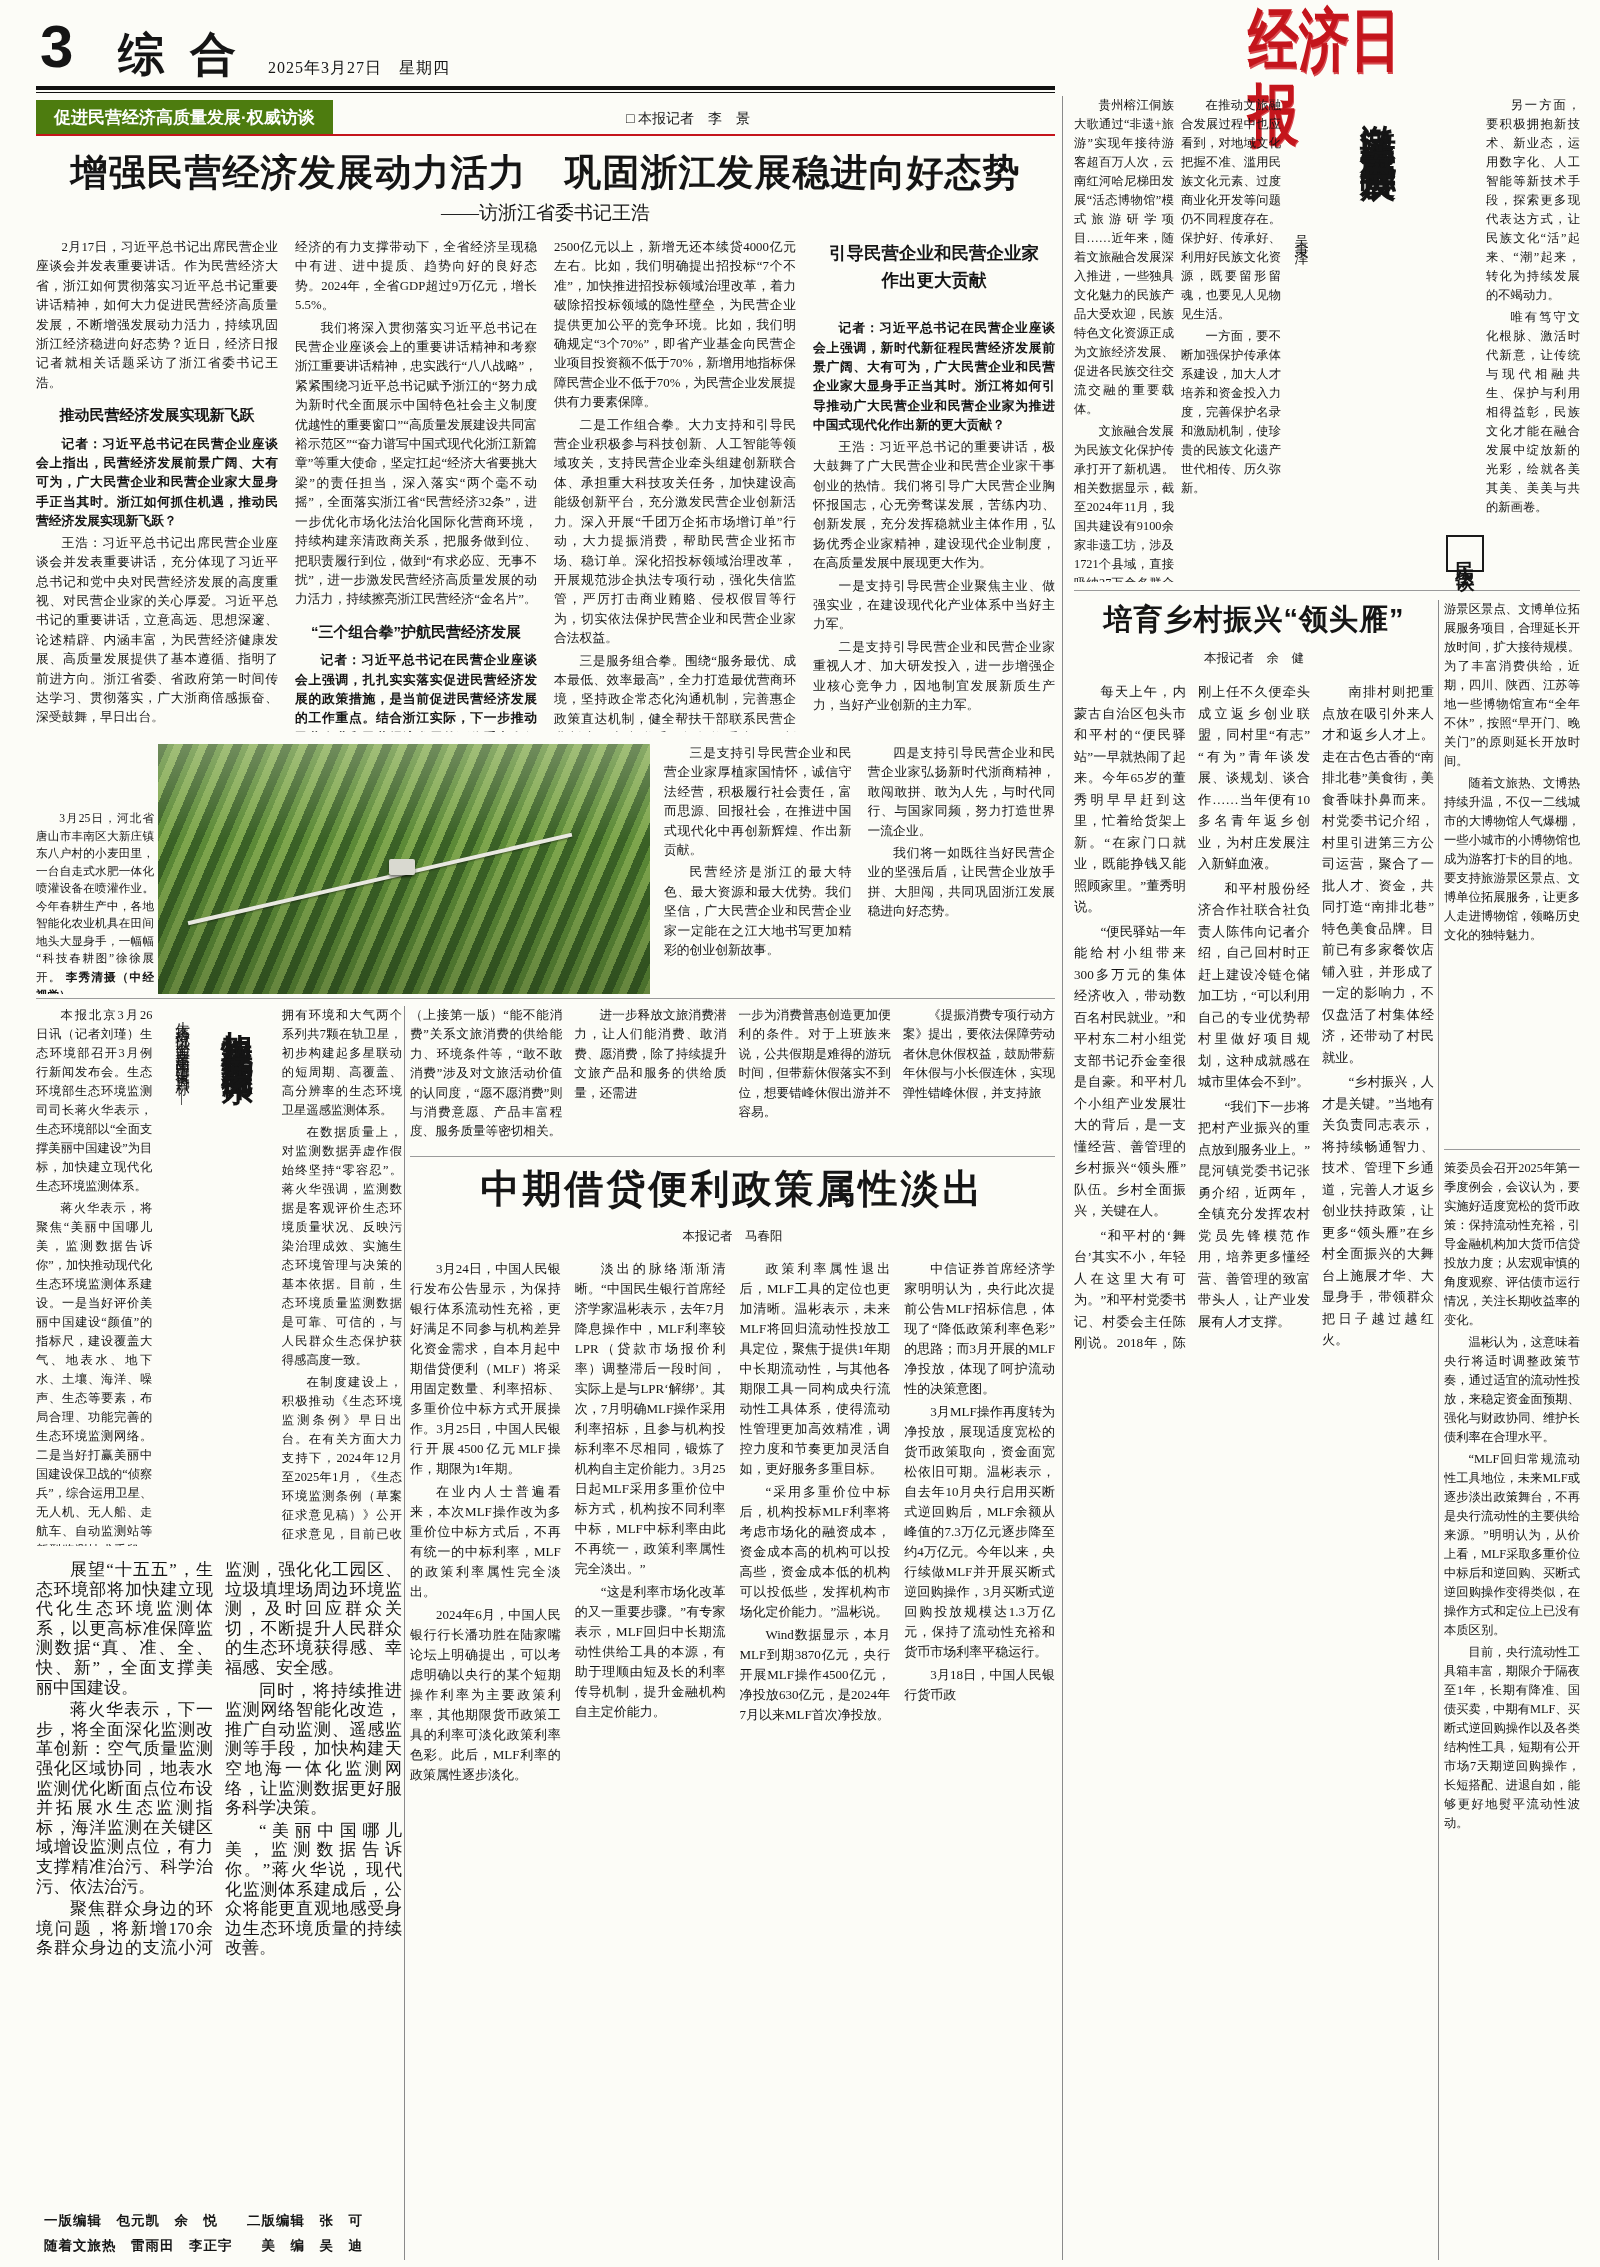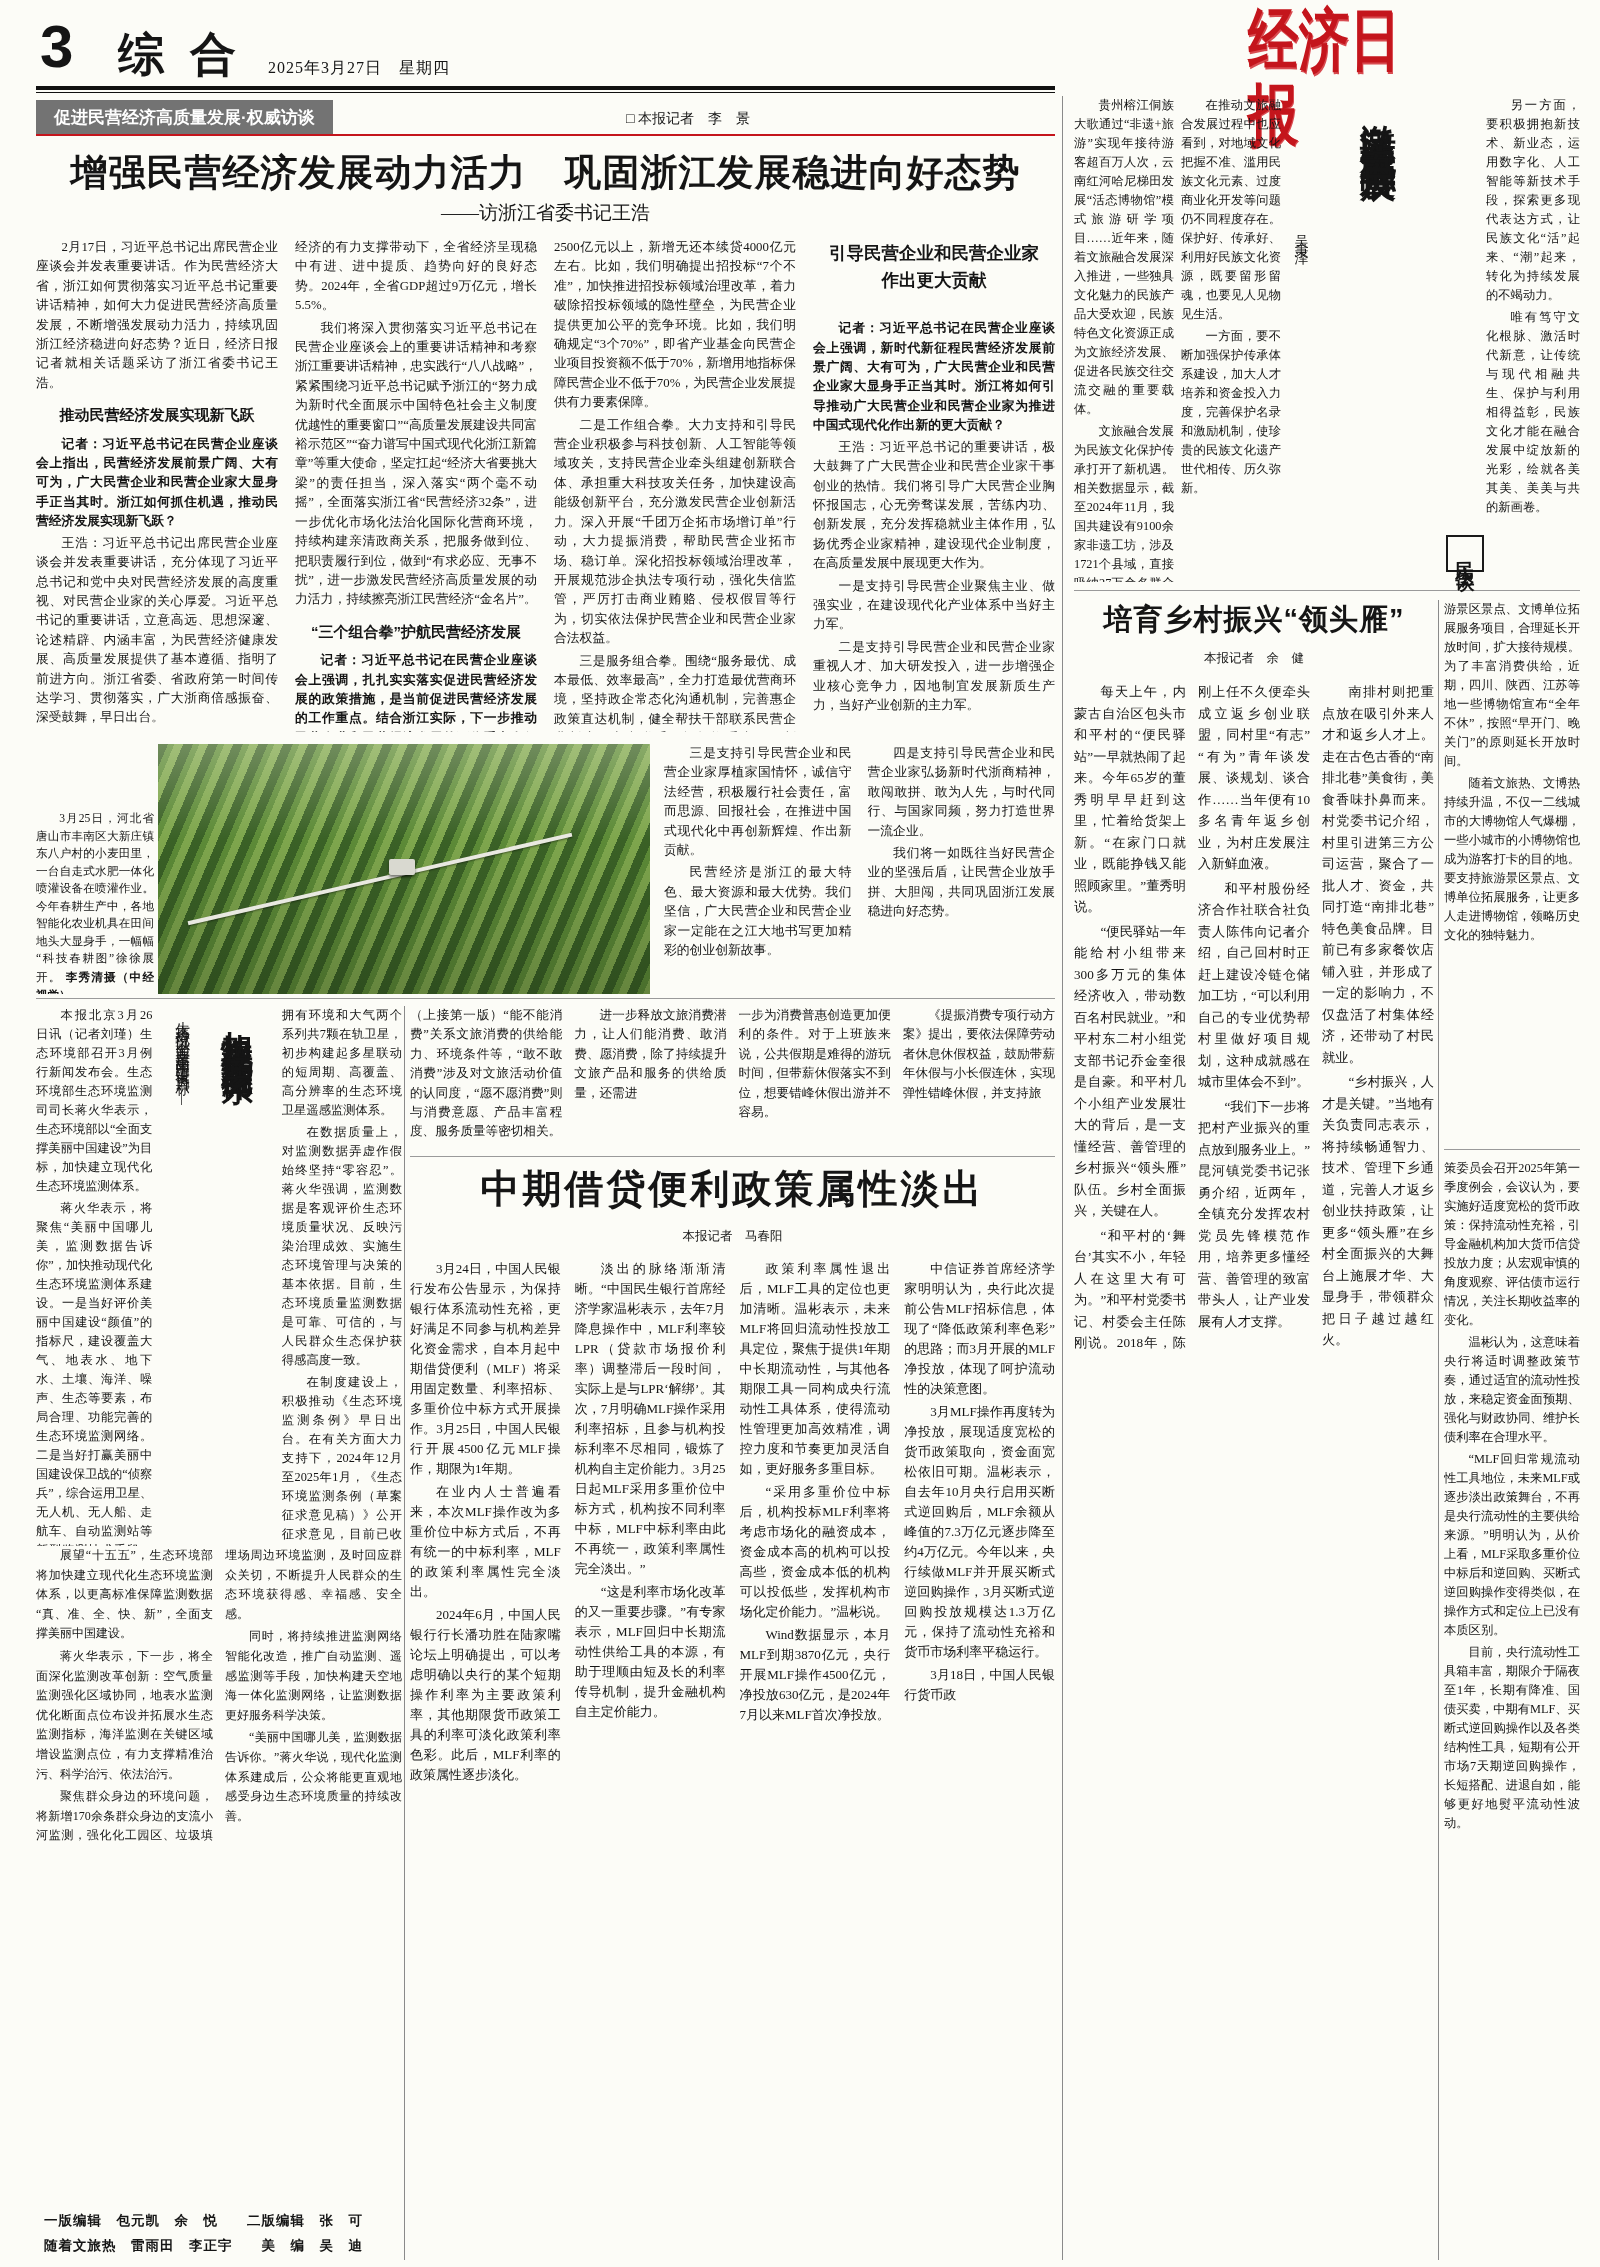--- a/index.html
+++ b/index.html
@@ -19,21 +19,21 @@
 
 .ncol{overflow:hidden;text-align:justify}
 .blk{text-indent:2em;margin-bottom:3px}
 .b-pc{text-indent:0}
 .b-h{text-indent:0;text-align:center;font-weight:700;font-family:"Liberation Sans",sans-serif;font-size:15px;margin:12px 4px 9px}
 .b-hbox{text-indent:0;text-align:center;font-weight:700;font-family:"Liberation Sans",sans-serif;font-size:17.5px;line-height:1.55;margin:2px 8px 24px}
 .b-q{font-family:"Liberation Sans",sans-serif;font-weight:700}
 
 
 .kicker-row{position:absolute;left:36px;top:100px;width:1019px;height:36px;border-bottom:2px solid #c4151c}
-.kicker{display:inline-block;background:#737373;color:#fff;font-family:"Liberation Sans",sans-serif;
+.kicker{display:inline-block;background:#4d7c0f;color:#fff;font-family:"Liberation Sans",sans-serif;
   font-weight:700;font-size:17px;padding:6px 18px 0;height:34px}
 .byline{position:absolute;left:590px;top:10px;font-size:14px}
 .iv-headline{position:absolute;left:36px;top:148px;width:1019px;text-align:center;font-size:37px;font-weight:700;
   font-family:"Liberation Sans",sans-serif;letter-spacing:1px}
 .iv-subhead{position:absolute;left:36px;top:200px;width:1019px;text-align:center;font-size:19px}
 .iv-cols{position:absolute;left:36px;top:238px;width:1019px;height:494px;display:flex;gap:17px;overflow:hidden}
 .iv-cols .ncol{flex:1;font-size:12.8px;line-height:19.4px}
 
 
 .photo-row{position:absolute;left:36px;top:744px;width:1019px;height:250px}
@@ -76,21 +76,21 @@
 .rjump .bottom{height:1092px;overflow:hidden;font-size:12.3px;line-height:19px;text-align:justify}
 
 
 .eco{position:absolute;left:36px;top:1006px;width:366px}
 .eco-row1{display:flex;gap:6px;height:540px}
 .eco-c1{width:118px;font-size:12.3px;line-height:19px}
 .eco-vkick{width:34px;writing-mode:vertical-rl;font-size:14.5px;letter-spacing:3px;padding-top:4px}
 .eco-vtitle{width:78px;writing-mode:vertical-rl;margin:0 auto;font-size:31px;font-weight:700;
   font-family:"Liberation Sans",sans-serif;letter-spacing:3px;line-height:78px;text-align:start}
 .eco-c2{width:122px;font-size:12.3px;line-height:19px}
-.eco-bottom{height:632px;column-count:2;column-gap:12px;overflow:hidden;font-size:12px;line-height:19.6px;text-align:justify}
+.eco-bottom{margin-top:14px;height:632px;column-count:2;column-gap:12px;overflow:hidden;font-size:17px;line-height:19.6px;text-align:justify}
 
 
 .cons{position:absolute;left:410px;top:1006px;width:645px;height:146px;display:flex;gap:12px;overflow:hidden}
 .cons .ncol{flex:1;font-size:12.6px;line-height:19.4px}
 
 
 .mlf{position:absolute;left:410px;top:1162px;width:645px;height:1098px}
 .mlf-title{text-align:center;font-size:39px;font-weight:700;font-family:"Liberation Sans",sans-serif;letter-spacing:3px}
 .mlf-author{text-align:center;font-size:12.5px;margin:12px 0 14px}
 .mlf-cols{display:flex;gap:14px;height:988px;overflow:hidden}

